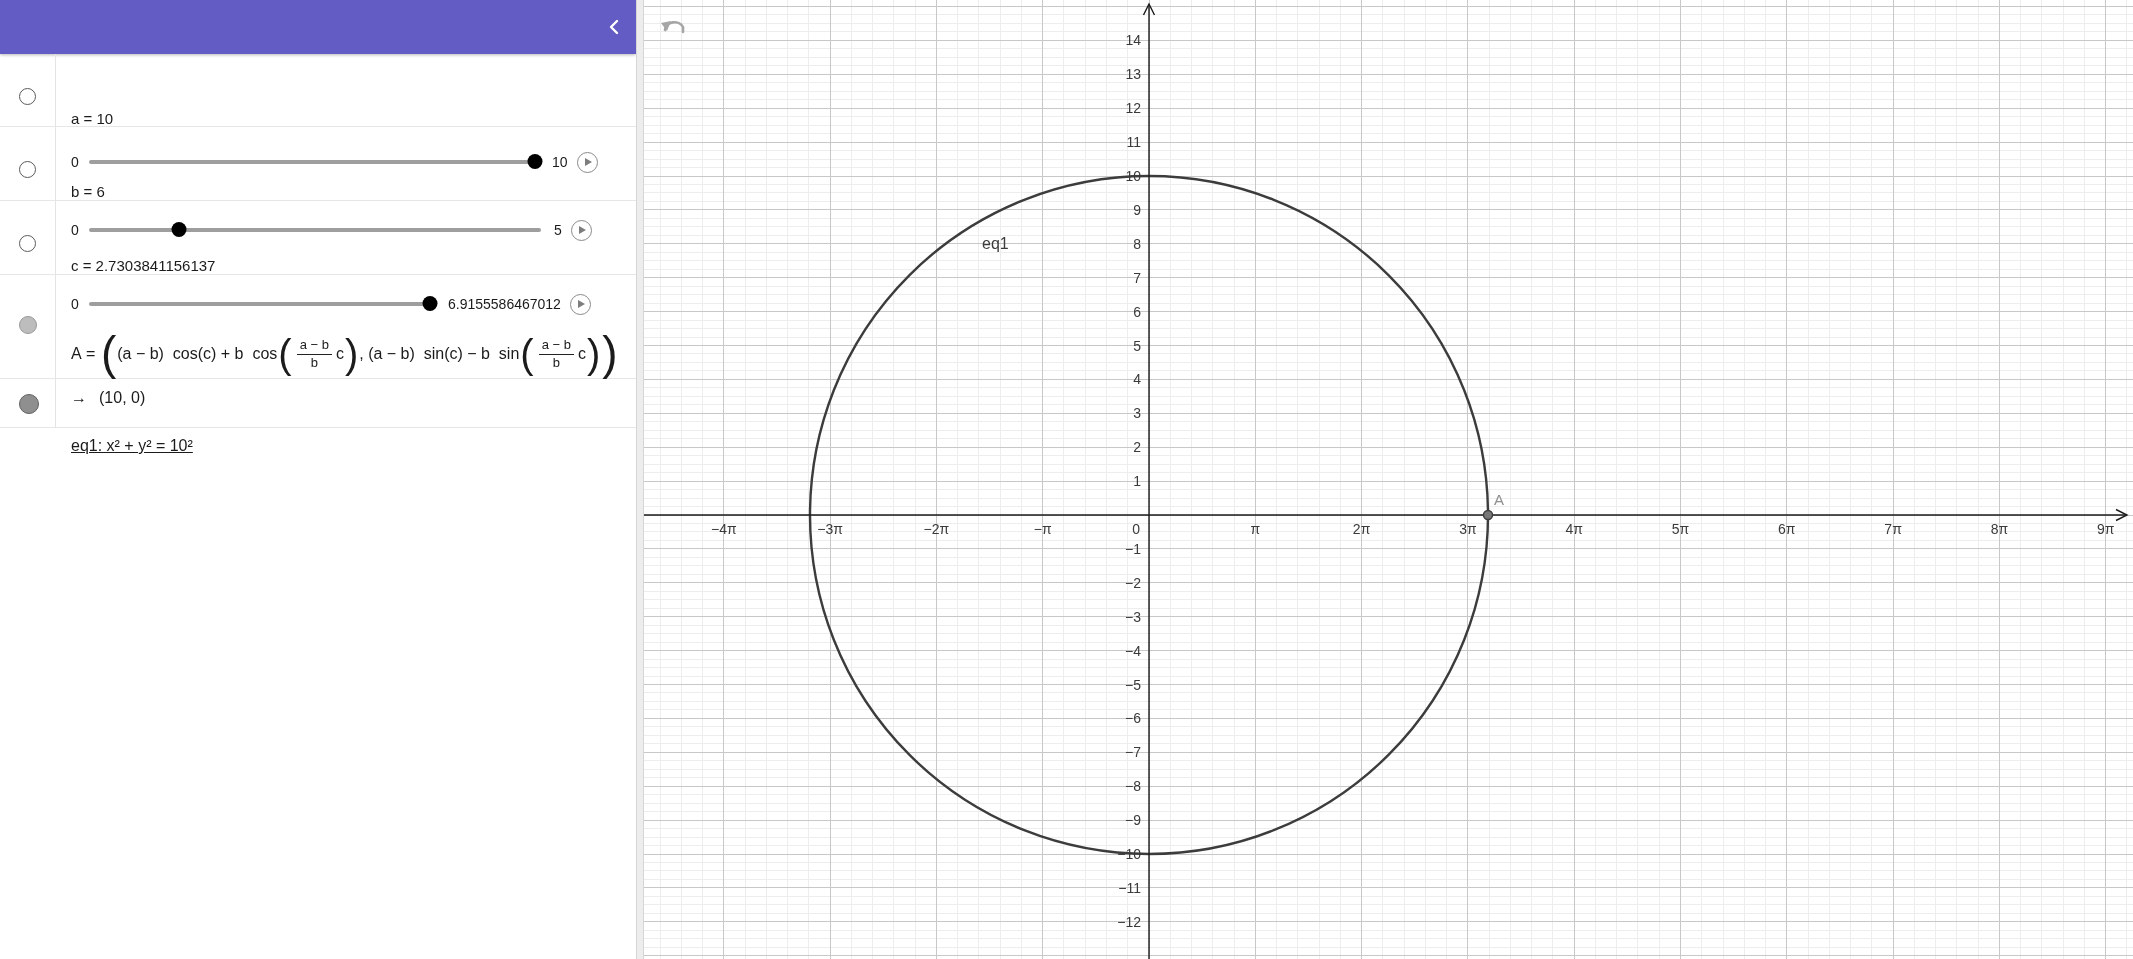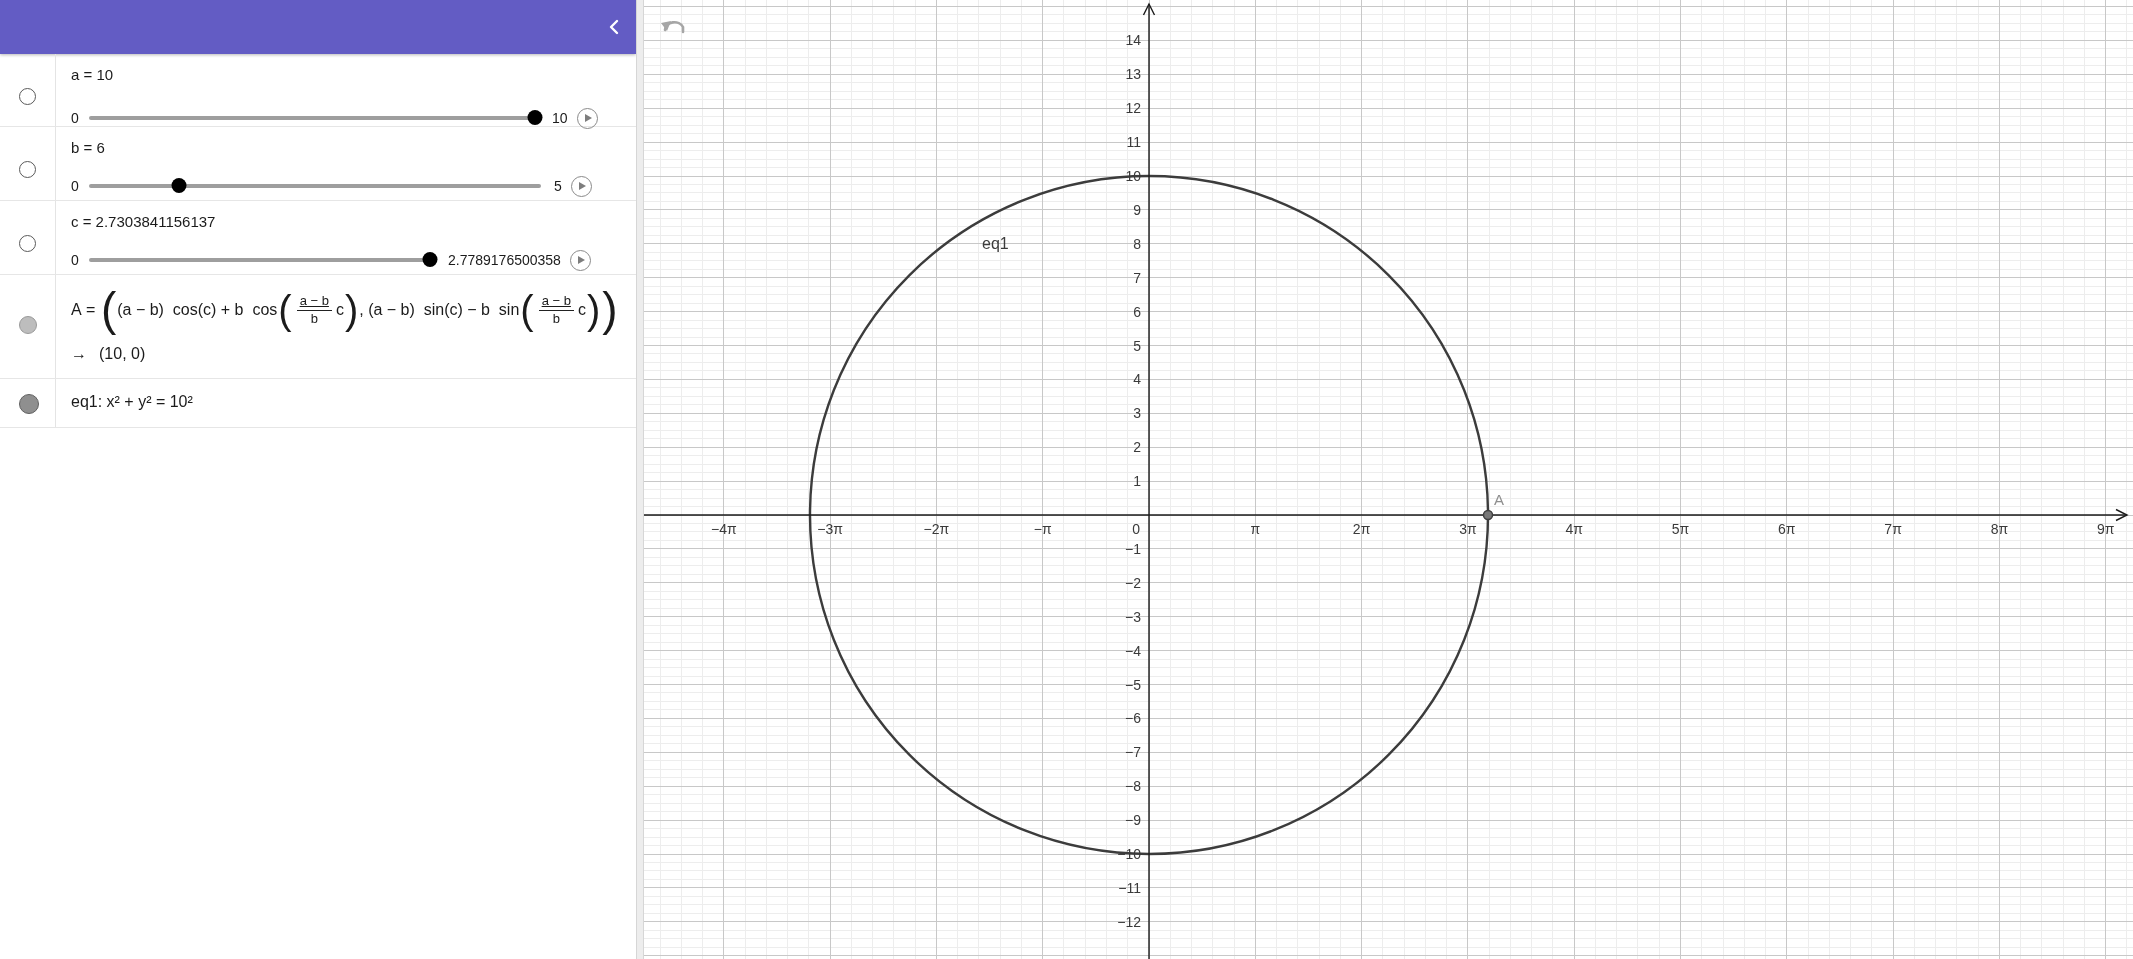--- a/index.html
+++ b/index.html
@@ -10,39 +10,39 @@
   
   .sidebar{position:absolute;left:0;top:0;width:636px;height:959px;background:#fff;}
   .ggb-header{position:relative;height:54px;box-shadow:0 1px 3px rgba(0,0,0,.28);}
   .collapse-btn{position:absolute;right:16px;top:19px;width:12px;height:16px;cursor:pointer;}
   .arow{position:relative;border-bottom:1px solid #e6e6e6;display:flex;}
   .gutter{width:55px;border-right:1px solid #e4e4e4;position:relative;flex:none;}
   .radio{position:absolute;left:19px;border-radius:50%;box-sizing:border-box;border:1.5px solid #5a5a5a;background:#fff;}
   .radio.sm{width:17px;height:17px;top:34px;}
   .radio.md{width:18px;height:18px;top:41px;}
   .radio.lg{width:20px;height:20px;top:15px;}
-  .rcontent{flex:1;position:relative;}
+  .rcontent{flex:1;position:relative;margin-top:44px;}
   .slabel{position:absolute;left:15px;top:12px;font-size:15px;}
   .sline{position:absolute;left:15px;top:46px;height:26px;display:flex;align-items:center;}
   .row-a .sline{top:51px;}
   .smin{width:18px;font-size:14px;flex:none;}
   .strack{position:relative;height:4px;background:#9e9e9e;border-radius:2px;flex:none;}
   .sknob{position:absolute;top:-6px;width:15px;height:15px;background:#000;border-radius:50%;transform:translateX(-50%);}
   .smax{margin-left:13px;font-size:14px;white-space:nowrap;}
   .playbtn{margin-left:9px;width:21px;height:21px;border:1.5px solid #8a8a8a;border-radius:50%;box-sizing:border-box;display:flex;align-items:center;justify-content:center;flex:none;cursor:pointer;}
   .ptri{width:0;height:0;border-left:7px solid #7d7d7d;border-top:4.5px solid transparent;border-bottom:4.5px solid transparent;margin-left:2px;}
   
   .formula{position:absolute;left:15px;top:6px;height:58px;display:flex;align-items:center;font-size:16px;}
   .fseg{white-space:pre;}
   .bp{font-size:40px;font-weight:300;line-height:0.85;margin:0 1px;}
   .bp.outer{font-size:46px;}
   .frac{display:inline-flex;flex-direction:column;align-items:center;font-size:13px;margin:0 4px;line-height:1.25;}
-  .frac .num{border-bottom:1.2px solid #222;padding:0 3px;white-space:pre;text-decoration:underline;}
+  .frac .num{border-bottom:1.2px solid #222;padding:0 3px;white-space:pre;}
   .presult{position:absolute;left:15px;top:70px;font-size:16px;display:flex;gap:12px;align-items:center;}
-  .eqtext{position:absolute;left:15px;top:14px;font-size:16px;white-space:pre;}
+  .eqtext{position:absolute;left:15px;top:14px;font-size:16px;white-space:pre;text-decoration:underline;}
   
   .scroll-strip{position:absolute;left:636px;top:0;width:8px;height:959px;background:#ededed;border-left:1px solid #d6d6d6;border-right:1px solid #d6d6d6;box-sizing:border-box;}
   
   .graphics{position:absolute;left:644px;top:0;width:1489px;height:959px;background:#fff;}
   .graphics svg{display:block;font-family:"Liberation Sans",sans-serif;}
   .undo-btn{position:absolute;left:659px;top:15px;width:28px;height:22px;cursor:pointer;}
 </style>
 </head>
 <body>
 
@@ -98,21 +98,21 @@
     <div class="gutter">
       <span class="radio sm" style="background-color: rgb(255, 255, 255); border-color: rgb(90, 90, 90);"></span>
     </div>
     <div class="rcontent">
       <div class="slabel">c = 2.7303841156137</div>
       <div class="sline">
         <span class="smin">0</span>
         <span class="strack" style="width: 346px;">
           <span class="sknob" style="left: 98.5%;"></span>
         </span>
-        <span class="smax">2.7789176500358</span>
+        <span class="smax">6.9155586467012</span>
         <span class="playbtn">
             <span class="ptri"></span>
           </span>
       </div>
     </div>
   </div>
 
   <div class="arow" style="height:103px">
     <div class="gutter">
       <span class="radio md" style="background-color: rgb(189, 189, 189); border-color: rgb(154, 154, 154);"></span>

